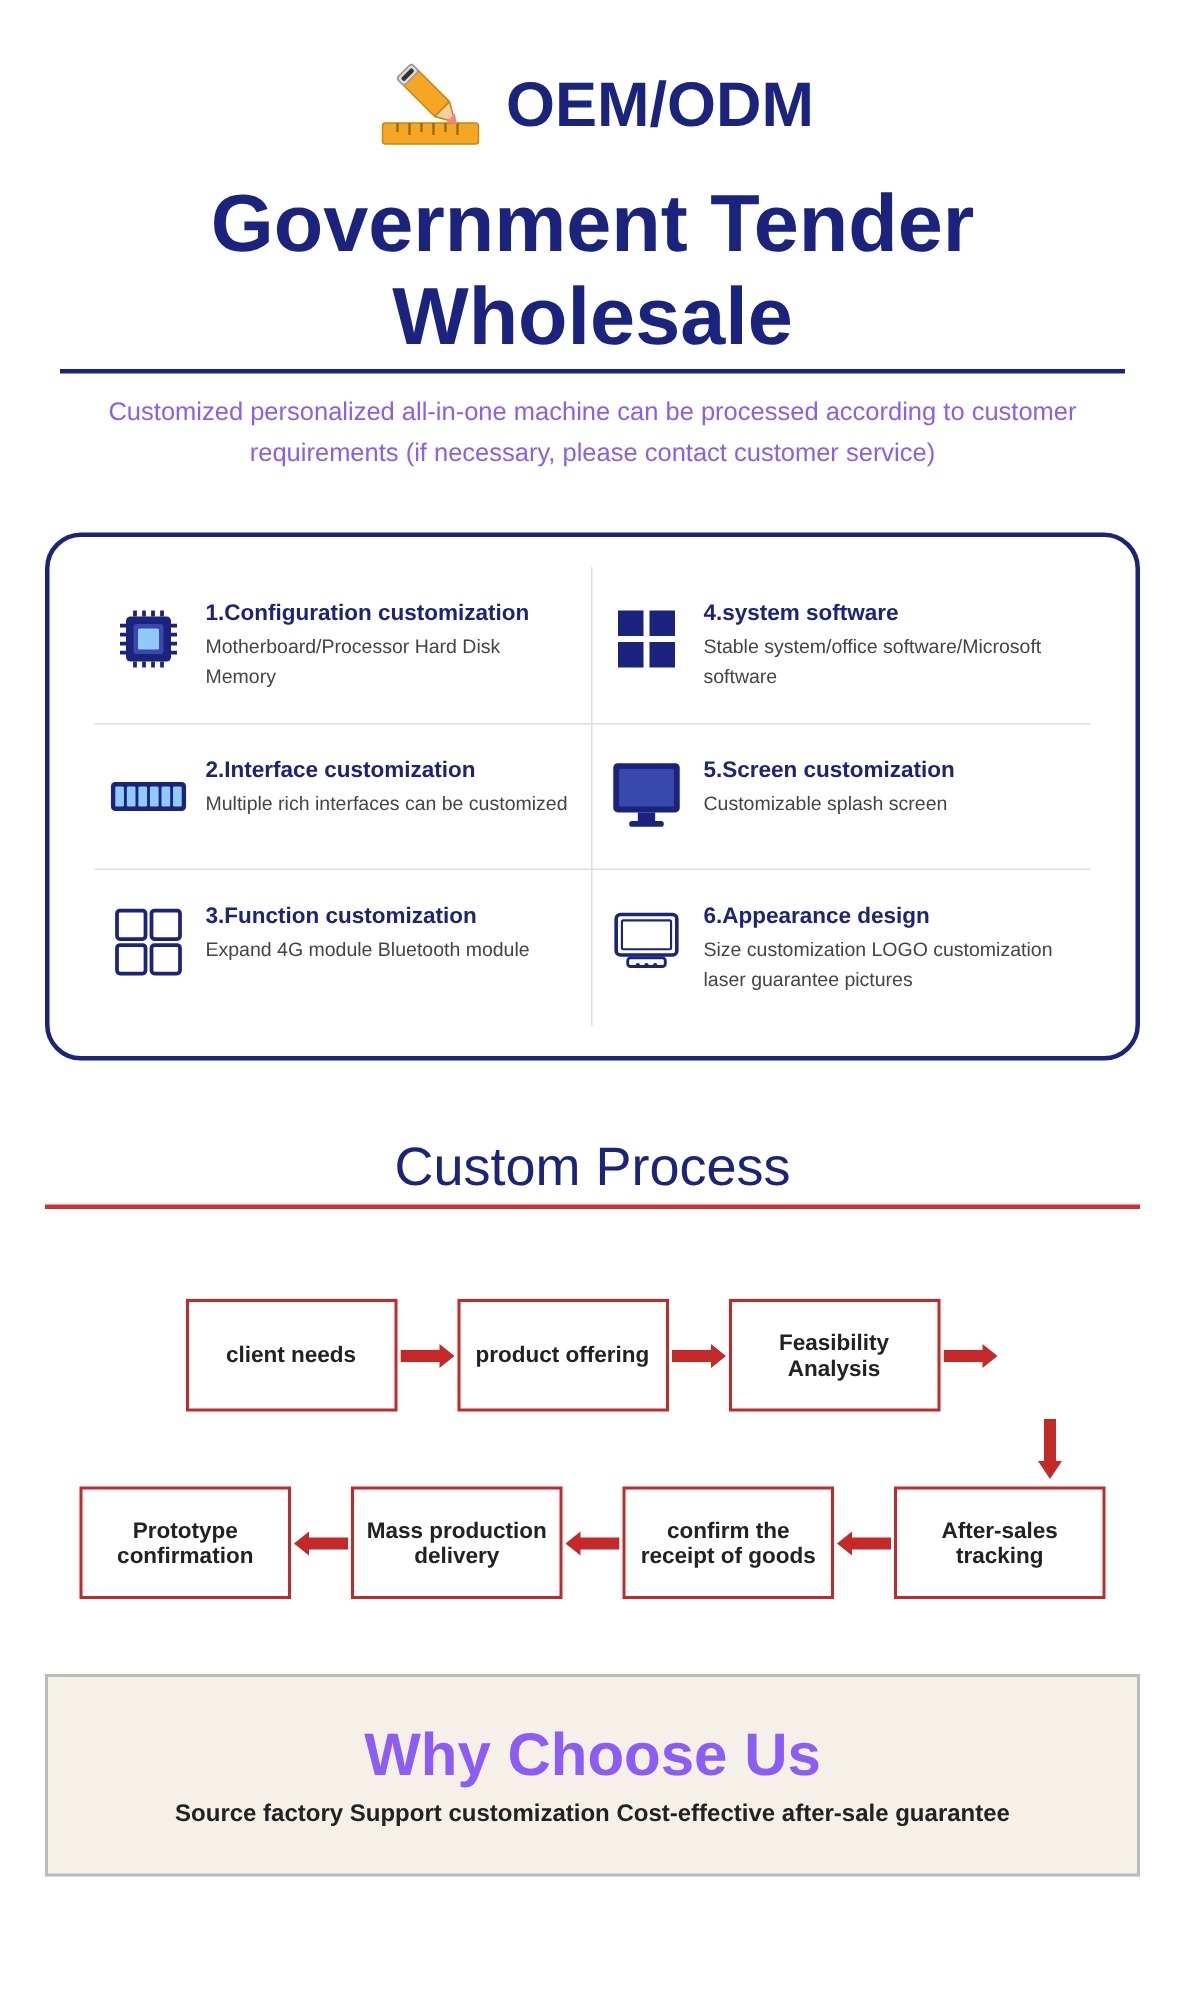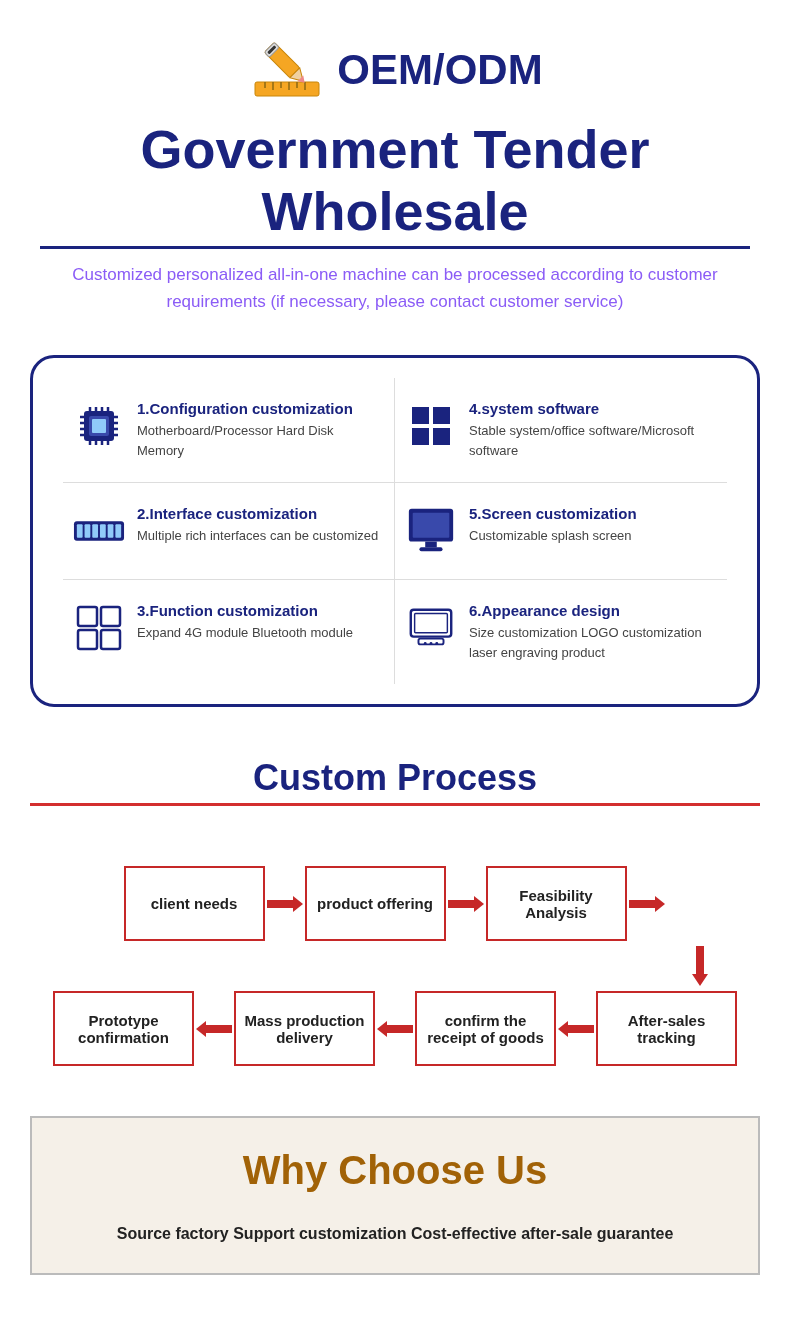--- a/index.html
+++ b/index.html
@@ -96,21 +96,21 @@
       line-height: 1.5;
     }
 
     
     .process-section {
       padding: 20px 30px 30px;
     }
     .section-title {
       text-align: center;
       font-size: 36px;
-      font-weight: bold;
+      font-weight: normal;
       color: #1a237e;
       border-bottom: 3px solid #d32f2f;
       display: inline-block;
       padding-bottom: 4px;
       margin-bottom: 30px;
       width: 100%;
     }
     .process-row {
       display: flex;
       align-items: center;
@@ -161,22 +161,22 @@
     .why-section {
       margin: 20px 30px 30px;
       border: 2px solid #bbb;
       background: #f5f0e8;
       padding: 30px 30px;
       text-align: center;
     }
     .why-title {
       font-size: 40px;
       font-weight: bold;
-      color: #a16207;
-      margin-bottom: 32px;
+      color: #8b5cf6;
+      margin-bottom: 8px;
     }
     .why-subtitle {
       font-size: 16px;
       font-weight: bold;
       color: #222;
     }
   </style>
 </head>
 <body>
 
@@ -326,21 +326,21 @@
           <rect x="14" y="38" width="26" height="6" rx="2" fill="none" stroke="#1a237e" stroke-width="2"></rect>
           <circle cx="21" cy="43" r="1.5" fill="#1a237e"></circle>
           <circle cx="27" cy="43" r="1.5" fill="#1a237e"></circle>
           <circle cx="33" cy="43" r="1.5" fill="#1a237e"></circle>
         </svg>
       </div>
       <div class="feature-text">
         <div class="feature-title">
           <span>6</span><span>.Appearance design</span>
         </div>
-        <div class="feature-desc">Size customization LOGO customization laser engraving product</div>
+        <div class="feature-desc">Size customization LOGO customization laser guarantee pictures</div>
       </div>
     </div>
 
   </div>
 </div>
 
 <div class="process-section">
   <div style="text-align:center; margin-bottom:30px;">
     <span class="section-title">Custom Process</span>
   </div>

